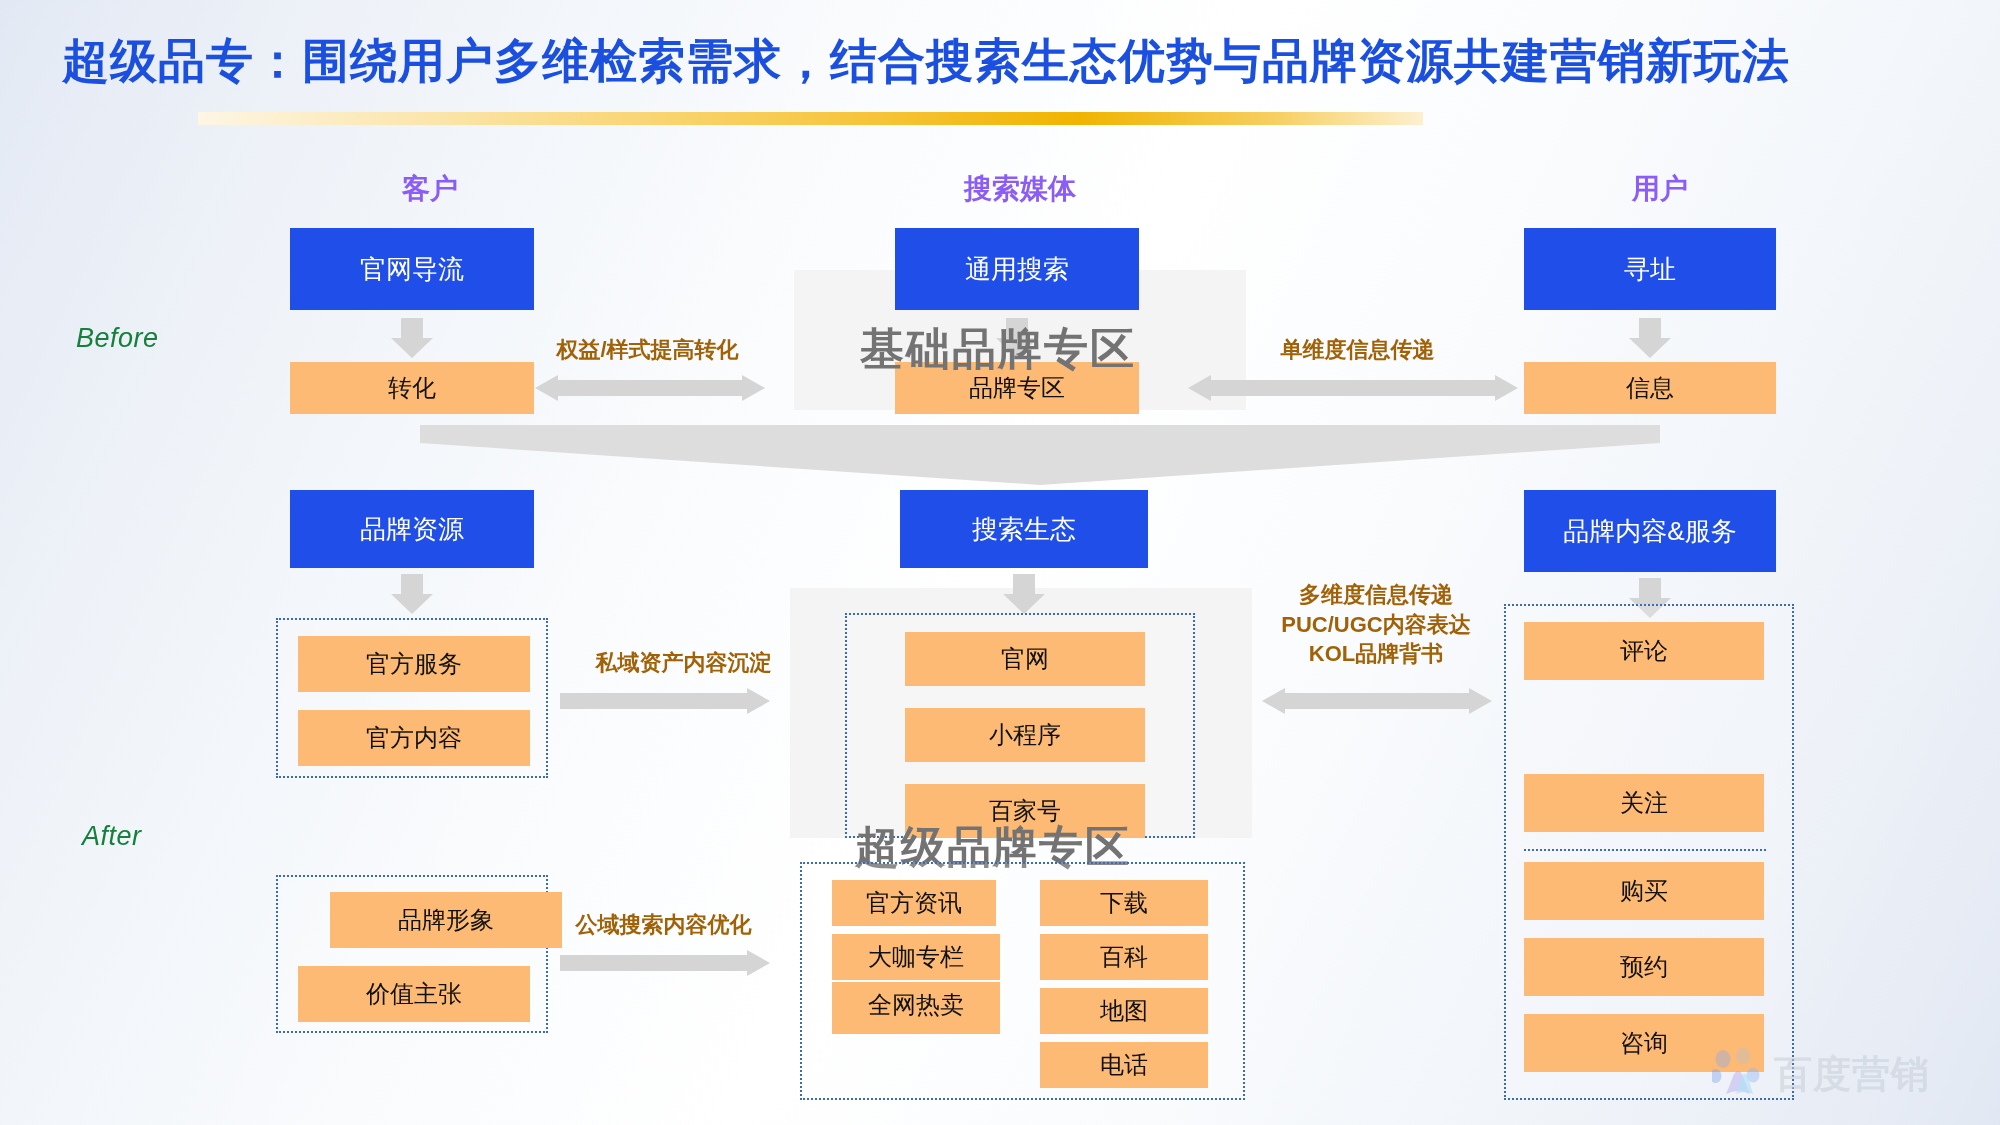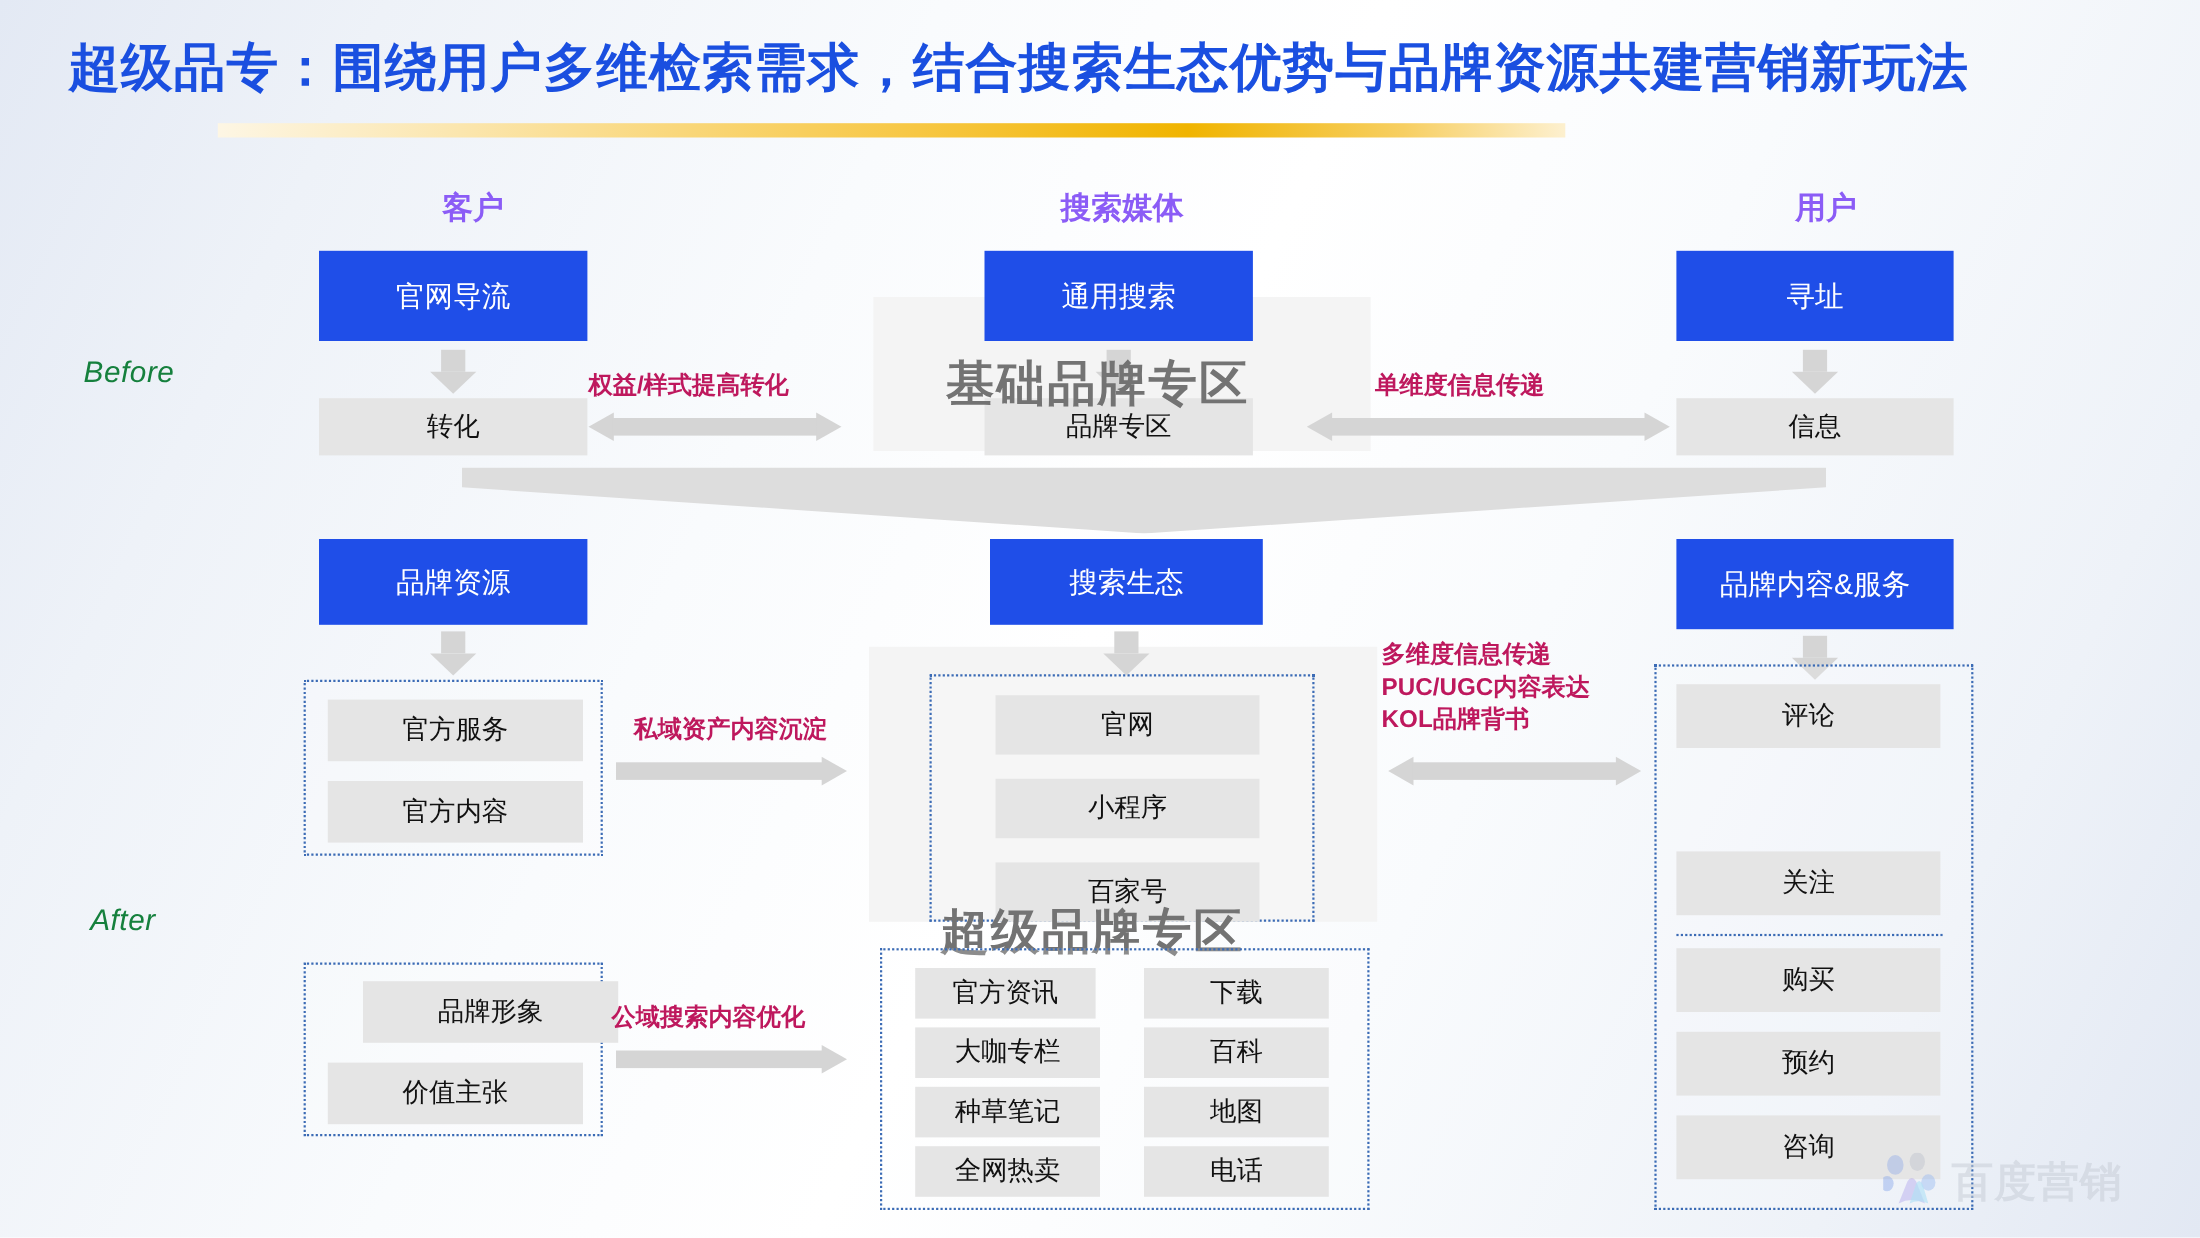--- a/index.html
+++ b/index.html
@@ -36,21 +36,21 @@
   }
 
   
   .bluebox{
     position:absolute;background:#1f4ee8;color:#ffffff;
     display:flex;align-items:center;justify-content:center;
     font-size:26px;line-height:1.18;text-align:center;
     box-sizing:border-box;padding:2px 6px;
   }
   .lightbox{
-    position:absolute;background:#e5e5e5;color:#111111;
+    position:absolute;background:#fdba74;color:#111111;
     display:flex;align-items:center;justify-content:center;
     font-size:24px;line-height:1.15;text-align:left;
     box-sizing:border-box;padding:2px 4px;
   }
 
   
   .dotframe{position:absolute;border:2px dotted #3b6bb5;box-sizing:border-box;background:rgba(255,255,255,.18);}
   .dotdivider{position:absolute;border-top:2px dotted #3b6bb5;}
 
   
@@ -77,22 +77,22 @@
   .arrow-r{position:absolute;height:26px;}
   .arrow-r .shaft{position:absolute;left:0;right:22px;top:5px;height:16px;background:#d5d5d5;}
   .arrow-r .hr{position:absolute;right:0;top:0;width:0;height:0;
     border-top:13px solid transparent;border-bottom:13px solid transparent;border-left:23px solid #d5d5d5;}
 
   
   .chevron{position:absolute;}
 
   
   .conn-label{
-    position:absolute;font-size:22px;font-weight:bold;color:#be185d;
-    white-space:nowrap;line-height:1.35;
+    position:absolute;font-size:22px;font-weight:bold;color:#a16207;
+    text-align:center;white-space:nowrap;line-height:1.35;
   }
   .conn-label.multi{white-space:normal;}
 
   
   .redtag{
     position:absolute;color:#737373;font-size:44px;font-weight:bold;
     letter-spacing:2px;white-space:nowrap;
   }
 
   
@@ -197,21 +197,21 @@
   <div class="lightbox" style="left:905px;top:708px;width:240px;height:54px;">小程序</div>
   <div class="lightbox" style="left:905px;top:784px;width:240px;height:54px;">百家号</div>
 
   <div class="redtag" style="left:855px;top:818px;">超级品牌专区</div>
 
   <div class="dotframe" style="left:800px;top:862px;width:445px;height:238px;"></div>
 
   <div class="lightbox" style="left:832px;top:880px;width:164px;height:46px;">官方资讯</div>
   <div class="lightbox" style="left:832px;top:934px;width:168px;height:46px;">大咖专栏</div>
   <div class="lightbox" style="left:832px;top:988px;width:168px;height:46px;">种草笔记</div>
-  <div class="lightbox" style="left:832px;top:1042px;width:168px;height:46px;">全网热卖</div>
+  <div class="lightbox" style="left:832px;top:982px;width:168px;height:46px;">全网热卖</div>
 
   <div class="lightbox" style="left:1040px;top:880px;width:168px;height:46px;">下载</div>
   <div class="lightbox" style="left:1040px;top:934px;width:168px;height:46px;">百科</div>
   <div class="lightbox" style="left:1040px;top:988px;width:168px;height:46px;">地图</div>
   <div class="lightbox" style="left:1040px;top:1042px;width:168px;height:46px;">电话</div>
 
   <div class="bluebox" style="left:1524px;top:490px;width:252px;height:82px;flex-direction:column;">品牌内容&amp;服务</div>
   <div class="arrow-down" style="left:1629px;top:578px;">
     <i></i>
       <b></b>

